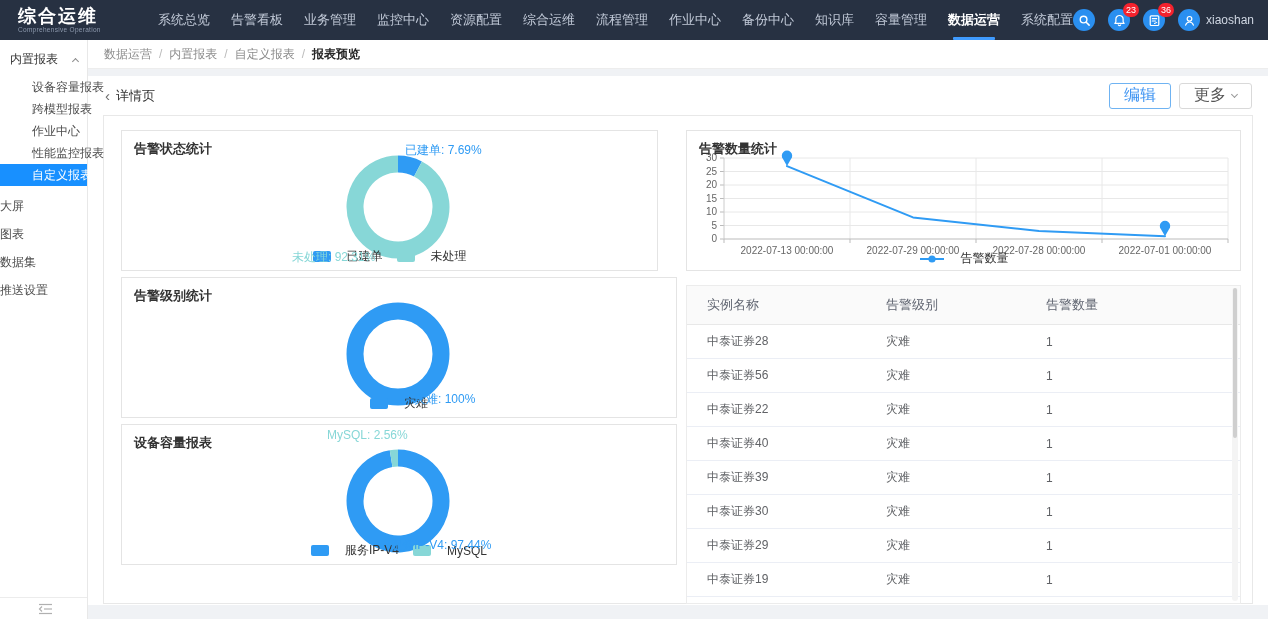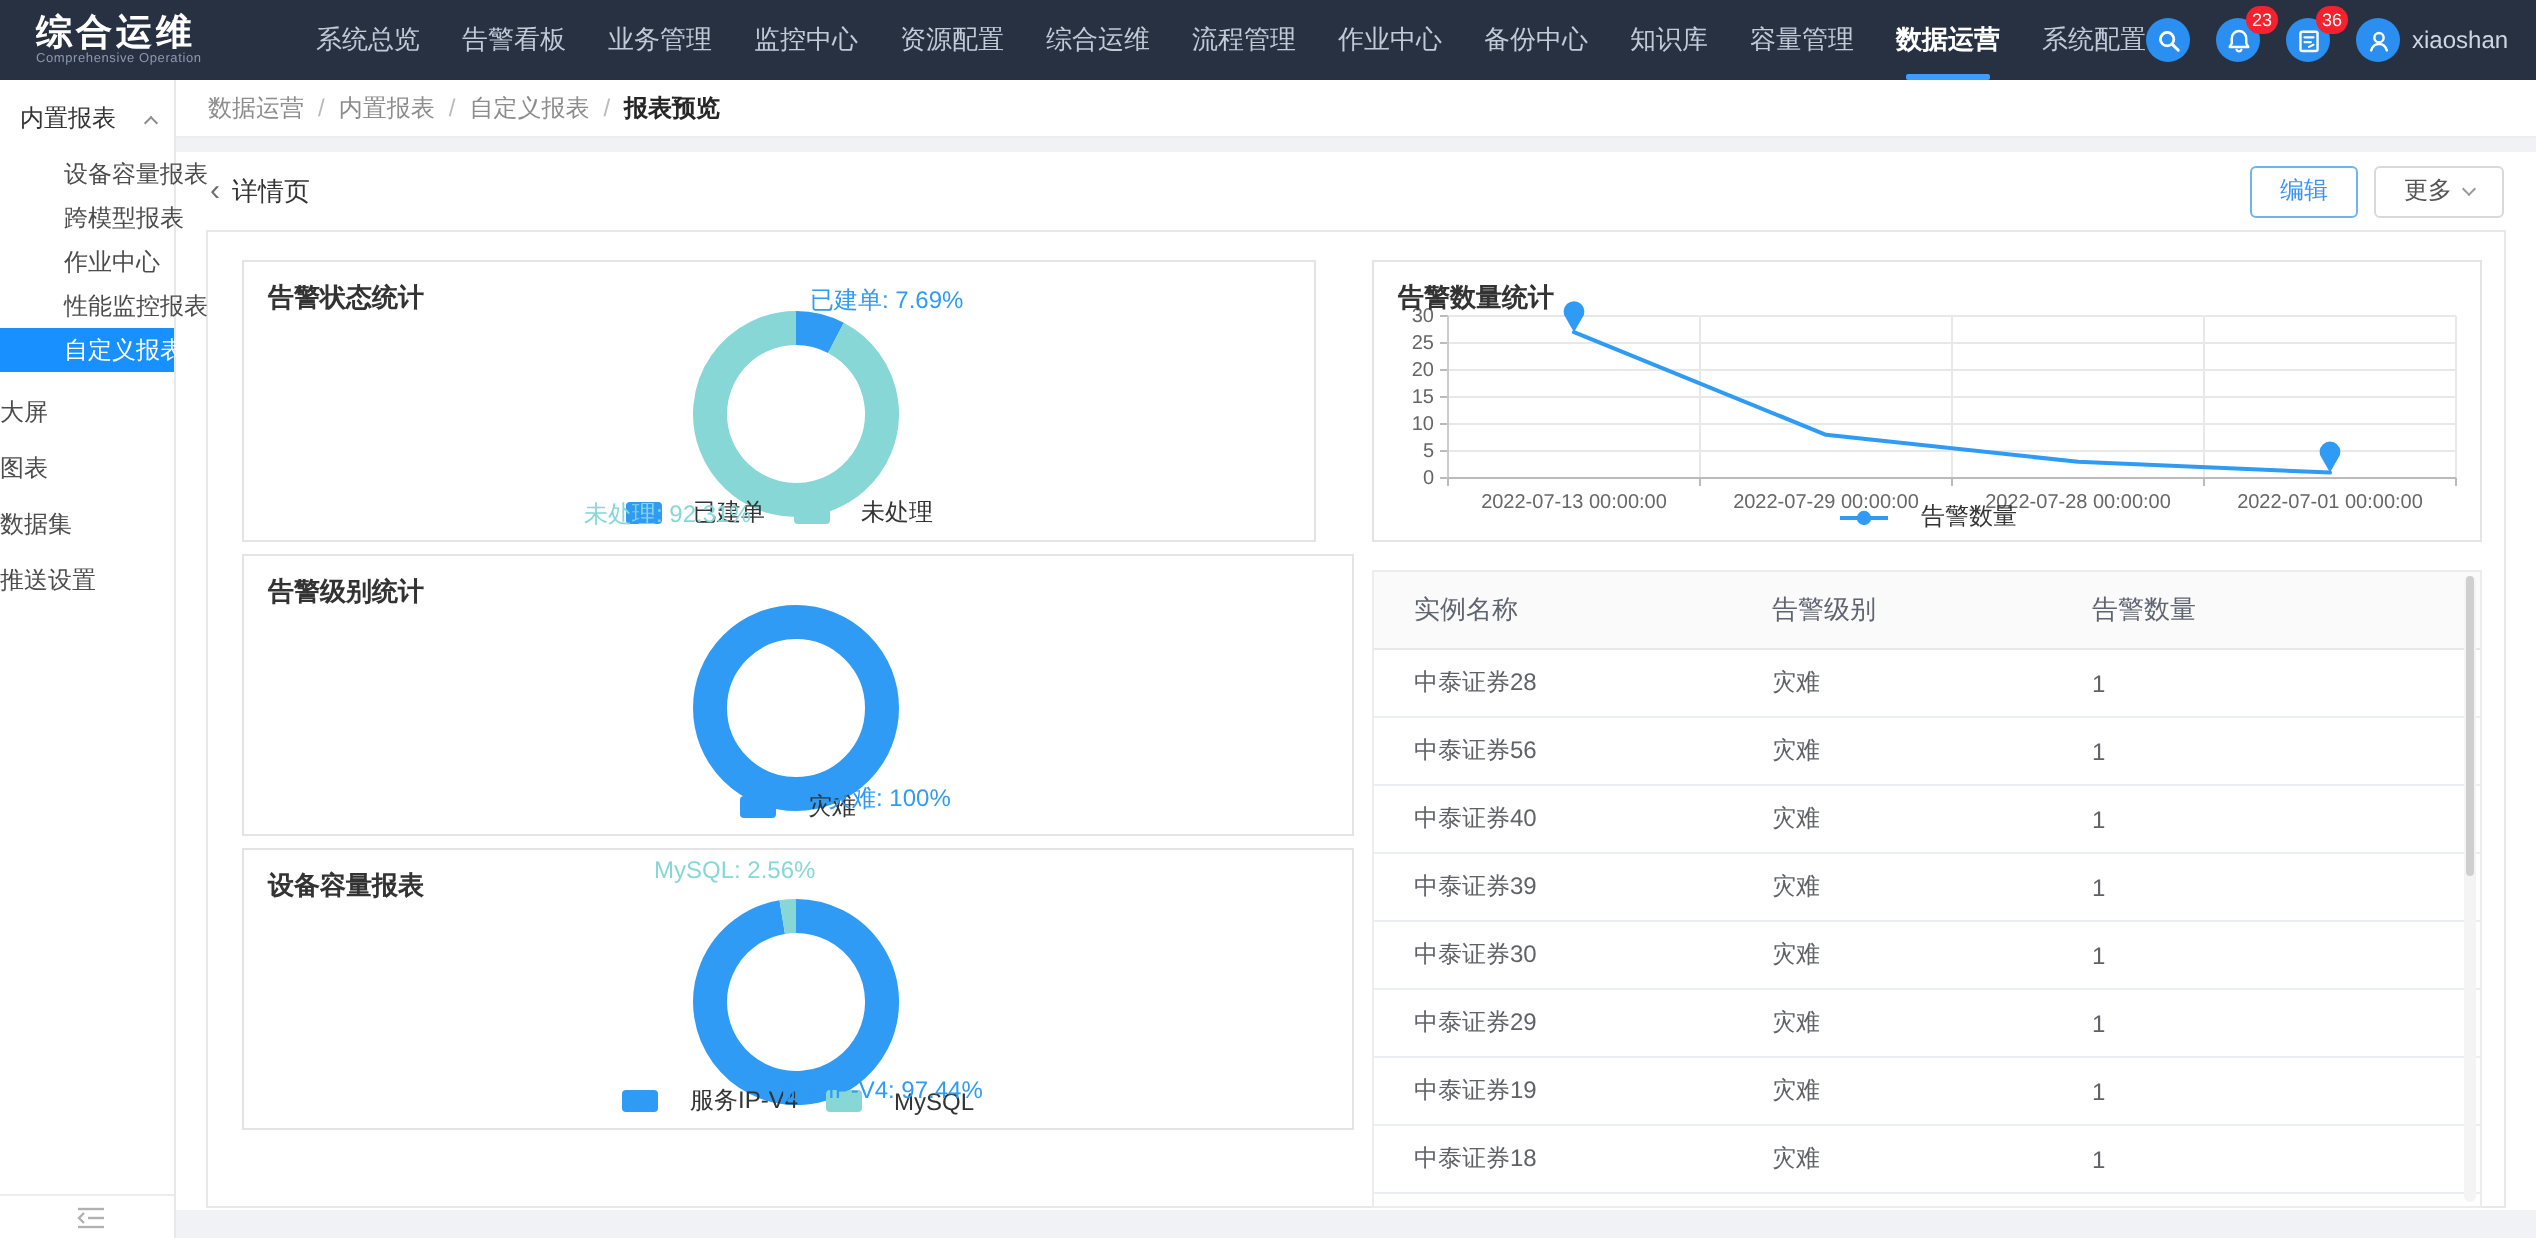--- a/index.html
+++ b/index.html
@@ -46,21 +46,21 @@
                   padding-left:16px;font-size:12px;color:#8c8c8c;box-sizing:border-box;z-index:5}
   .crumb-sep{margin:0 7px;color:#bbb}
   .crumb-current{color:#262626;font-weight:bold}
   
   .content{position:absolute;top:76px;left:88px;width:1180px;height:529px;background:#fff}
   .toolbar{height:39px;display:flex;align-items:center;padding:0 16px 0 17px;justify-content:space-between}
   .back-link{display:flex;align-items:center;gap:6px;font-size:13px;color:#333;cursor:pointer;text-decoration:none}
   .back-chev{color:#6d6d6d;font-size:15px;line-height:1}
   .toolbar-btns{display:flex;gap:8px}
   .btn{height:26px;padding:0 14px;border-radius:3px;background:#fff;border:1px solid #d9d9d9;
-       font-size:12px;color:#555;cursor:pointer;display:flex;align-items:center;gap:6px;
+       font-size:16px;color:#555;cursor:pointer;display:flex;align-items:center;gap:6px;
        font-family:inherit}
   .btn-edit{border-color:#6fb3f2;color:#3d93f2;min-width:52px;justify-content:center}
   .chev-down{border:solid #999;border-width:0 1px 1px 0;display:inline-block;padding:2px;
              transform:rotate(45deg);margin-top:-3px}
   .panel{position:absolute;left:15px;top:39px;width:1150px;height:489px;
          border:1px solid #e8e8e8;box-sizing:border-box;background:#fff}
   .chart-box{position:absolute;border:1px solid #e4e4e4;background:#fff;box-sizing:border-box}
   #box-status{left:17px;top:14px;width:537px;height:141px}
   #box-level{left:17px;top:161px;width:556px;height:141px}
   #box-device{left:17px;top:308px;width:556px;height:141px}
@@ -331,20 +331,25 @@
               <td>中泰证券28</td>
               <td>灾难</td>
               <td>1</td>
             </tr>
             <tr>
               <td>中泰证券56</td>
               <td>灾难</td>
               <td>1</td>
             </tr>
             <tr>
+              <td>中泰证券22</td>
+              <td>灾难</td>
+              <td>1</td>
+            </tr>
+            <tr>
               <td>中泰证券40</td>
               <td>灾难</td>
               <td>1</td>
             </tr>
             <tr>
               <td>中泰证券39</td>
               <td>灾难</td>
               <td>1</td>
             </tr>
             <tr>

